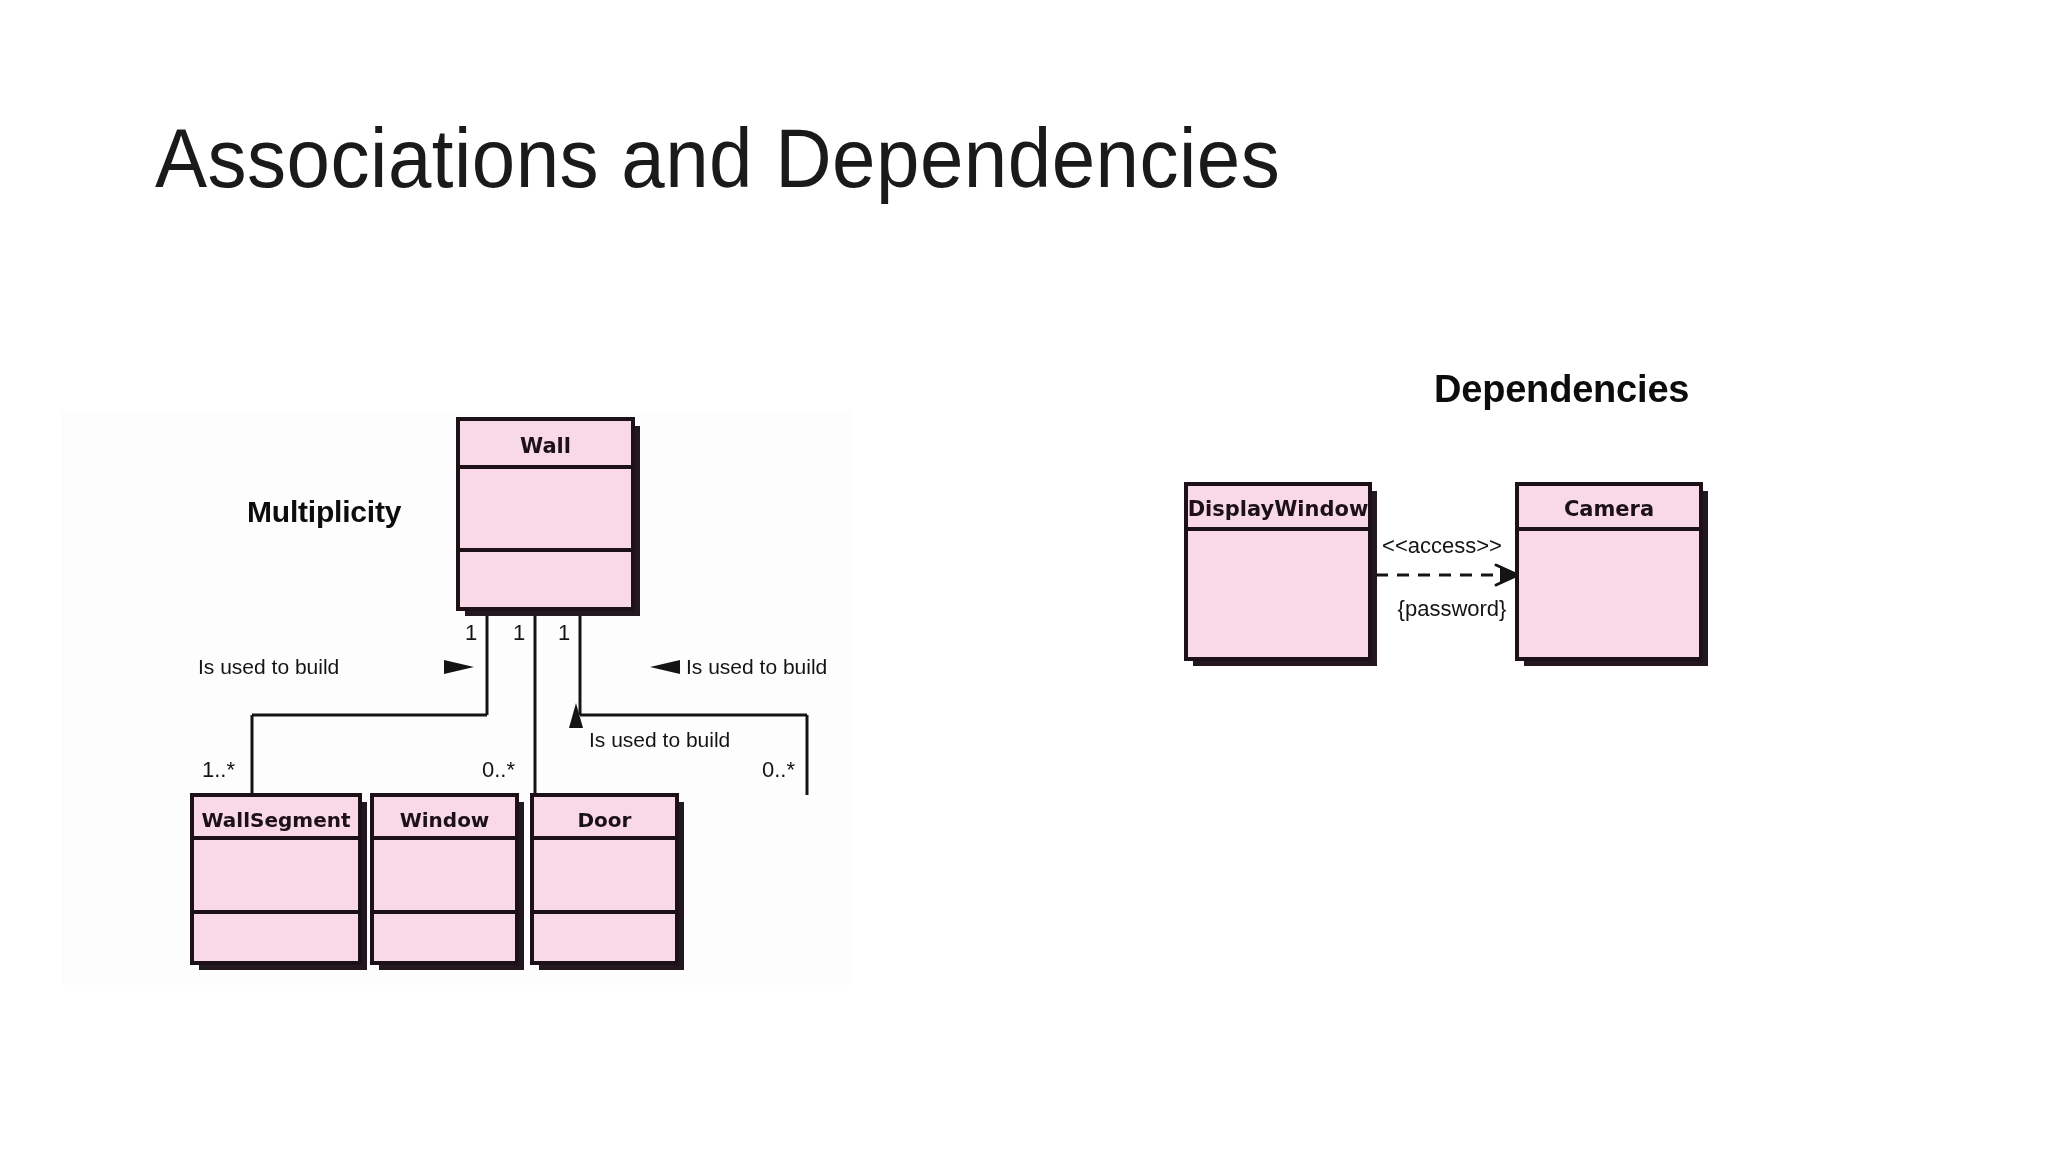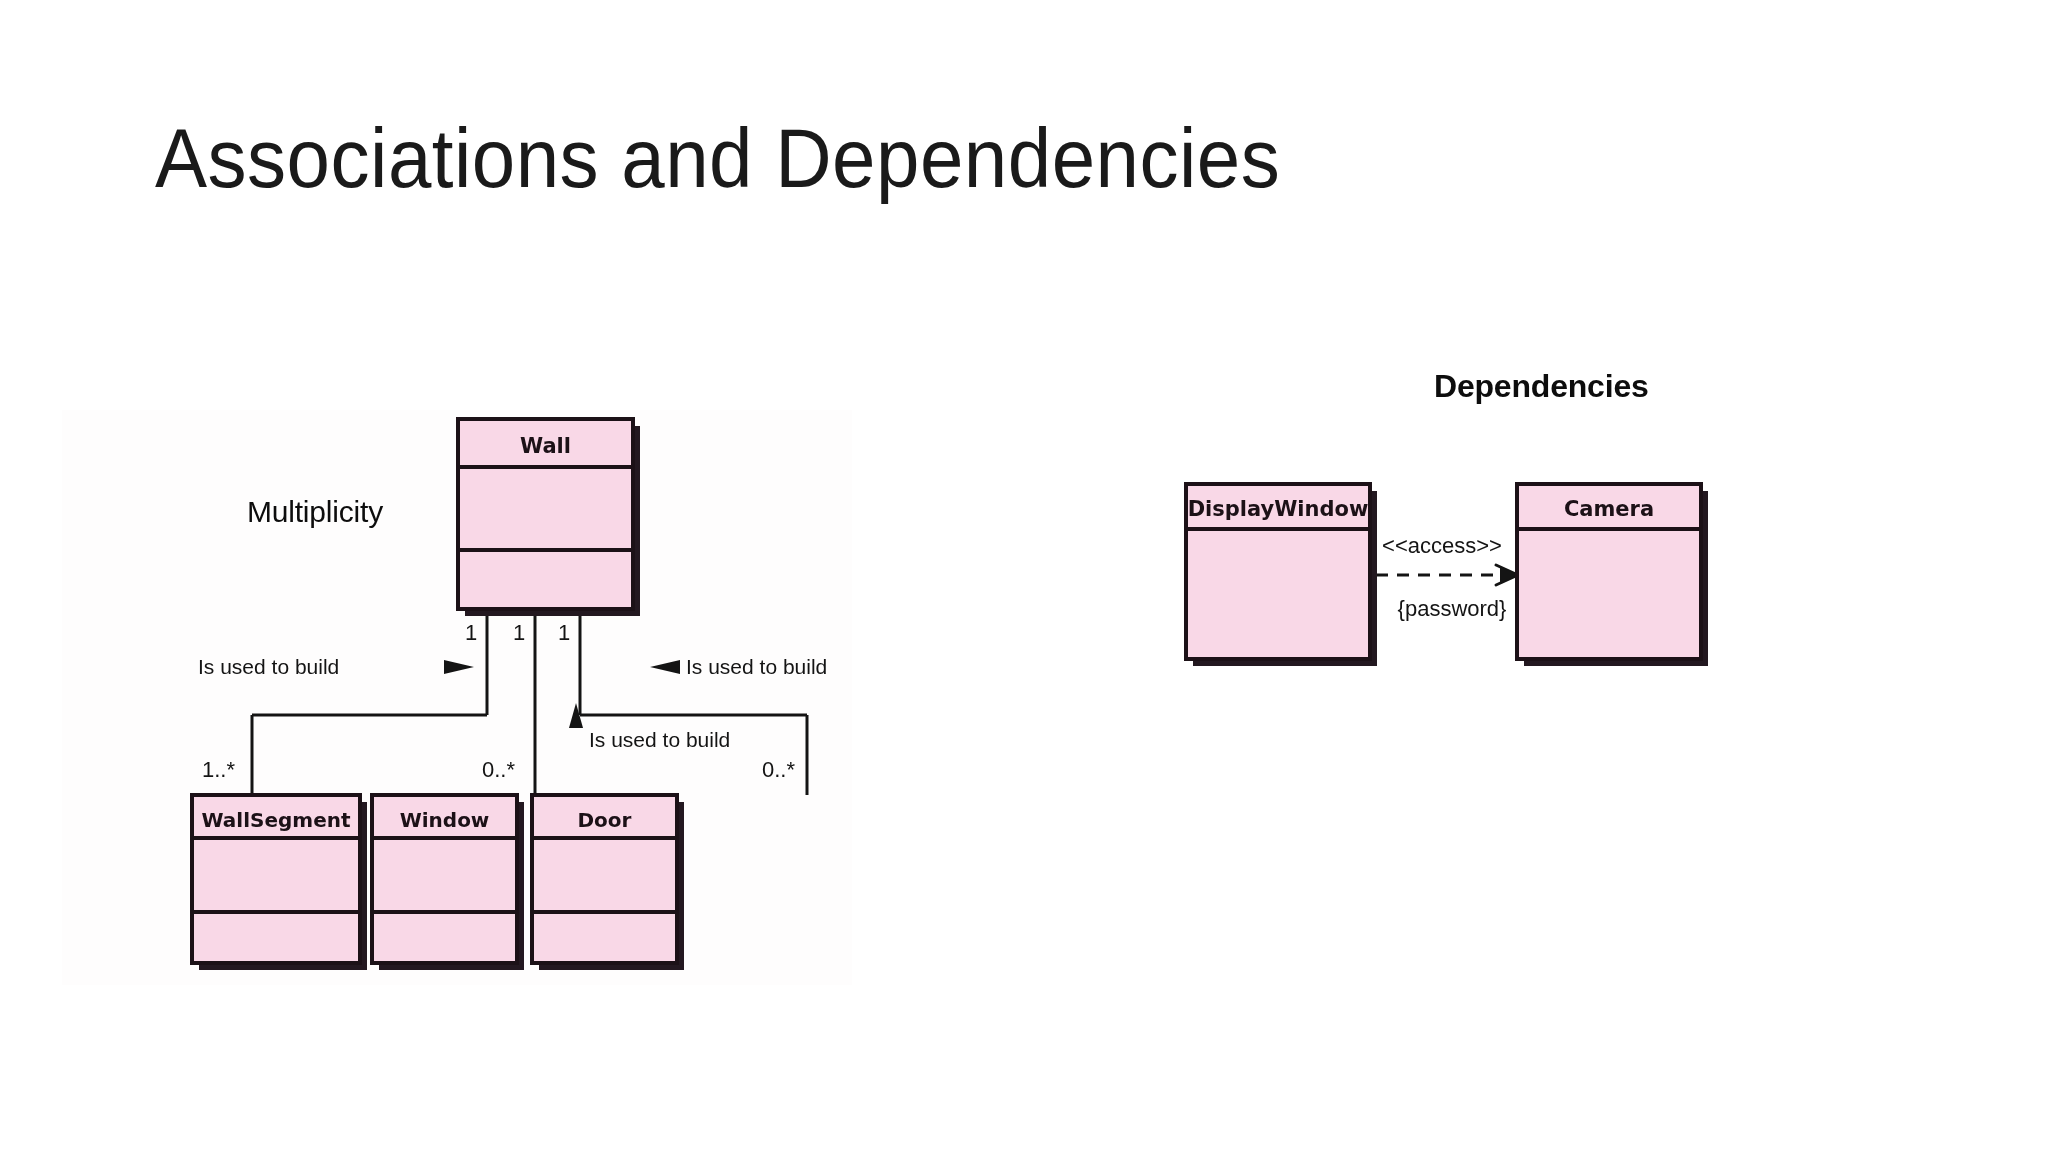--- a/index.html
+++ b/index.html
@@ -43,40 +43,40 @@
     background: #fefdfd;
   }
   .fig-assoc svg, .fig-dep svg { display: block; }
 
   .lbl-multiplicity {
     position: absolute;
     left: 247px;
     top: 495px;
     font-family: "Liberation Sans", sans-serif;
     font-size: 30px;
-    font-weight: 400;
+    font-weight: 700;
     color: #0d0d0d;
     white-space: nowrap;
     letter-spacing: -0.2px;
   }
 
   
   .fig-dep {
     position: absolute;
     left: 1180px;
     top: 470px;
     width: 740px;
     height: 260px;
   }
   .lbl-dependencies {
     position: absolute;
     left: 1434px;
     top: 368px;
     font-family: "Liberation Sans", sans-serif;
-    font-size: 32px;
+    font-size: 38px;
     font-weight: 700;
     color: #0d0d0d;
     white-space: nowrap;
     letter-spacing: -0.2px;
   }
 
   
   .cls-name {
     font-family: "DejaVu Sans", sans-serif;
     font-weight: 700;

